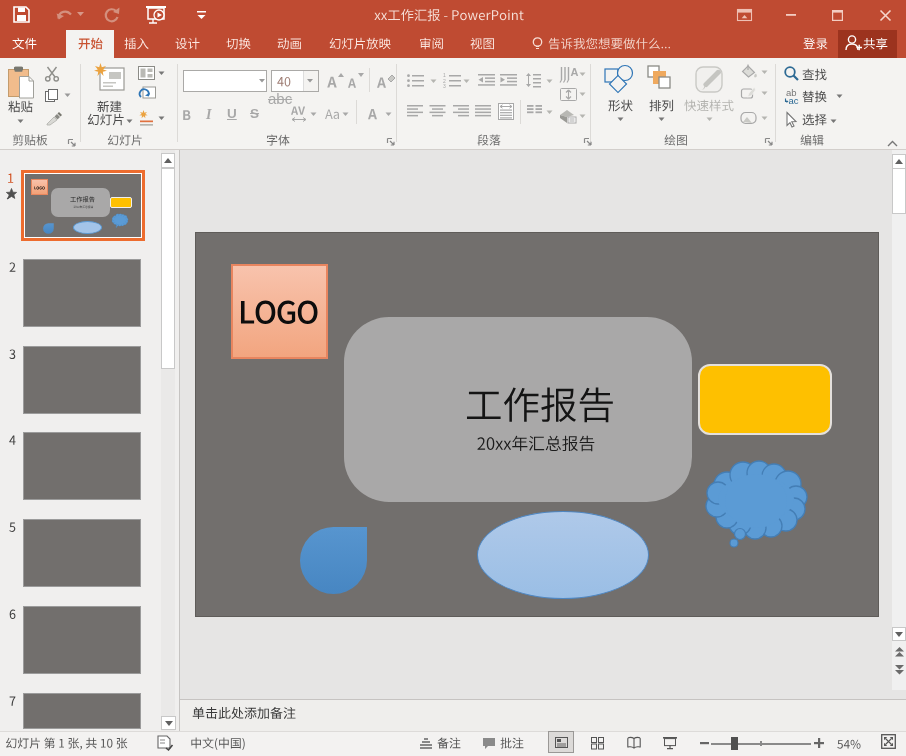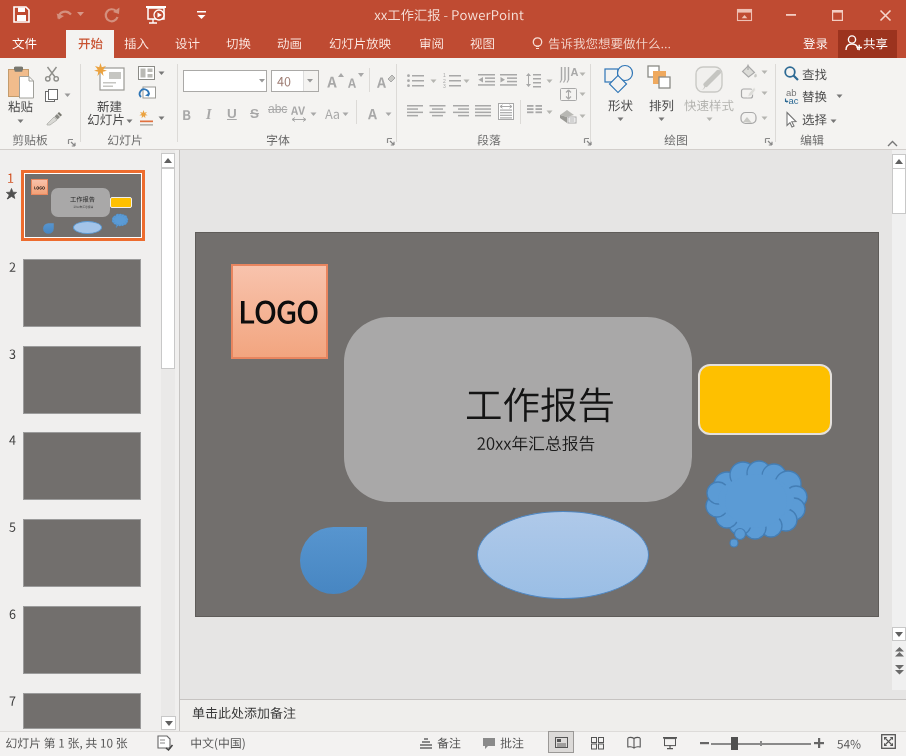--- a/index.html
+++ b/index.html
@@ -265,21 +265,21 @@
     </svg>
     <svg class="ct " style="left:182.0px;top:105.7px" width="9" height="19" viewBox="0 0 9.19 19.32">
       <g transform="translate(0,14.31) scale(0.013500,-0.013500)">
         <path d="M91 0L355 0C518 0 641 69 641 218C641 317 583 374 503 393L503 397C566 420 604 489 604 558C604 696 488 741 336 741L91 741ZM239 439L239 627L327 627C416 627 460 601 460 536C460 477 420 439 326 439ZM239 114L239 330L342 330C444 330 497 299 497 227C497 150 442 114 342 114Z" fill="#a8a8a8"></path>
       </g>
     </svg>
     <svg class="ic" style="left:0px;top:0px" width="0" height="0" viewBox="0 0 0 0"></svg>
     <div class="ab" style="left:206px;top:107px;width:8px;height:14px;font-family:'Liberation Serif',serif;font-style:italic;font-weight:bold;font-size:14px;color:#a8a8a8">I</div>
     <div class="ab" style="left:227px;top:106px;font-size:13.5px;font-weight:bold;color:#a8a8a8;text-decoration:underline">U</div>
     <div class="ab" style="left:250px;top:106px;font-size:13.5px;font-weight:bold;color:#a8a8a8;text-decoration:line-through">S</div>
-    <div class="ab" style="left:268px;top:102px;font-size:12px;color:#a8a8a8;text-decoration:line-through">abc</div>
+    <div class="ab" style="left:268px;top:90px;font-size:15px;color:#a8a8a8;text-decoration:line-through">abc</div>
     <svg class="ct " style="left:291.0px;top:103.3px" width="14" height="16" viewBox="0 0 13.86 15.74">
       <g transform="translate(0,11.66) scale(0.011000,-0.011000)">
         <path d="M-4 0L146 0L198 190L437 190L489 0L645 0L408 741L233 741ZM230 305L252 386C274 463 295 547 315 628L319 628C341 549 361 463 384 386L406 305ZM862 0L1039 0L1265 741L1115 741L1019 380C996 298 980 224 956 141L951 141C928 224 912 298 889 380L792 741L636 741Z" fill="#a8a8a8"></path>
       </g>
     </svg>
     <svg class="ic" style="left:292px;top:117px" width="14" height="5" viewBox="0 0 14 5">
       <path d="M0 2.5 H14 M0 2.5 L3 0.5 M0 2.5 L3 4.5 M14 2.5 L11 0.5 M14 2.5 L11 4.5" stroke="#a8a8a8" stroke-width="1" fill="none"></path>
     </svg>
     <svg class="ic" style="left:310px;top:112px" width="7" height="5" viewBox="0 0 7 5">
       <path d="M0.5 0.5h6l-3 3.6z" fill="#a8a8a8"></path>

